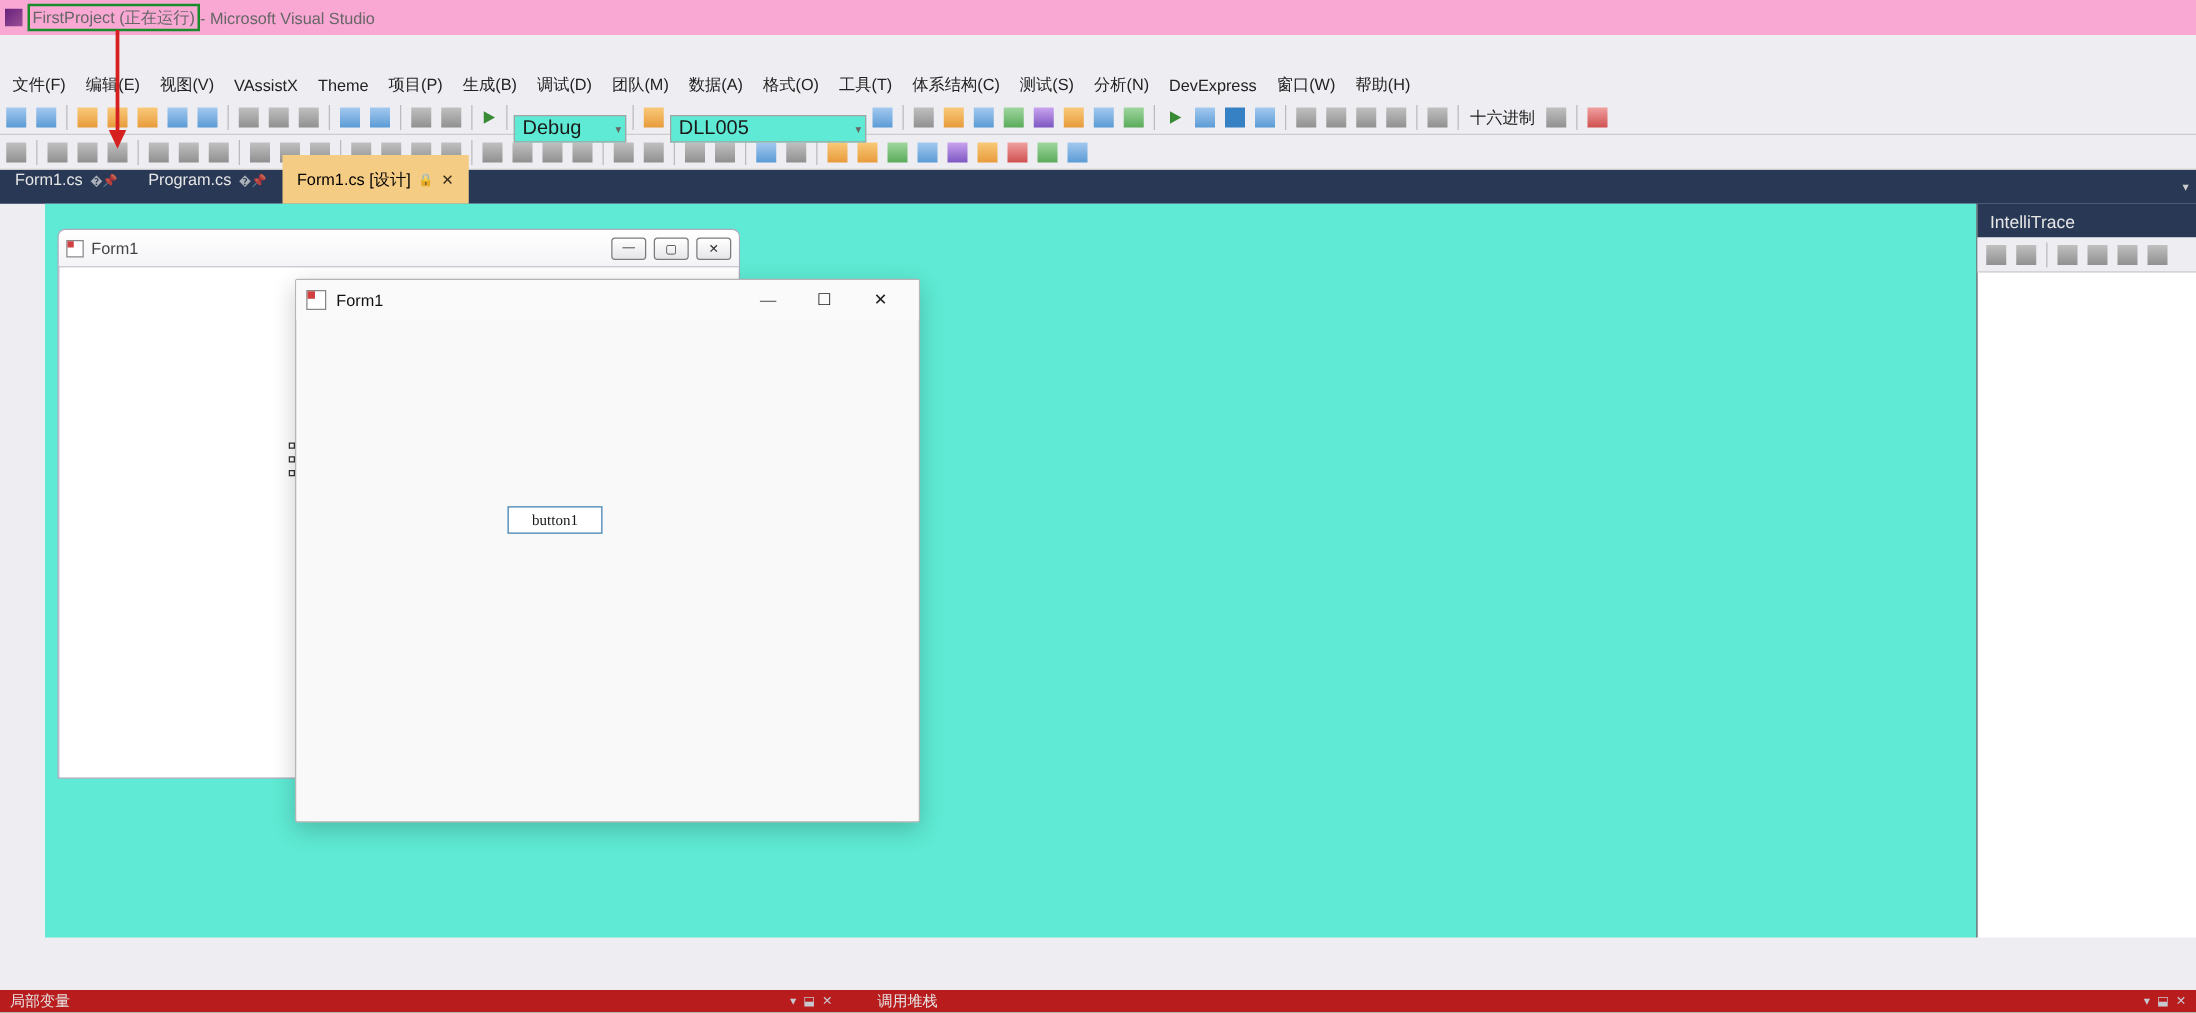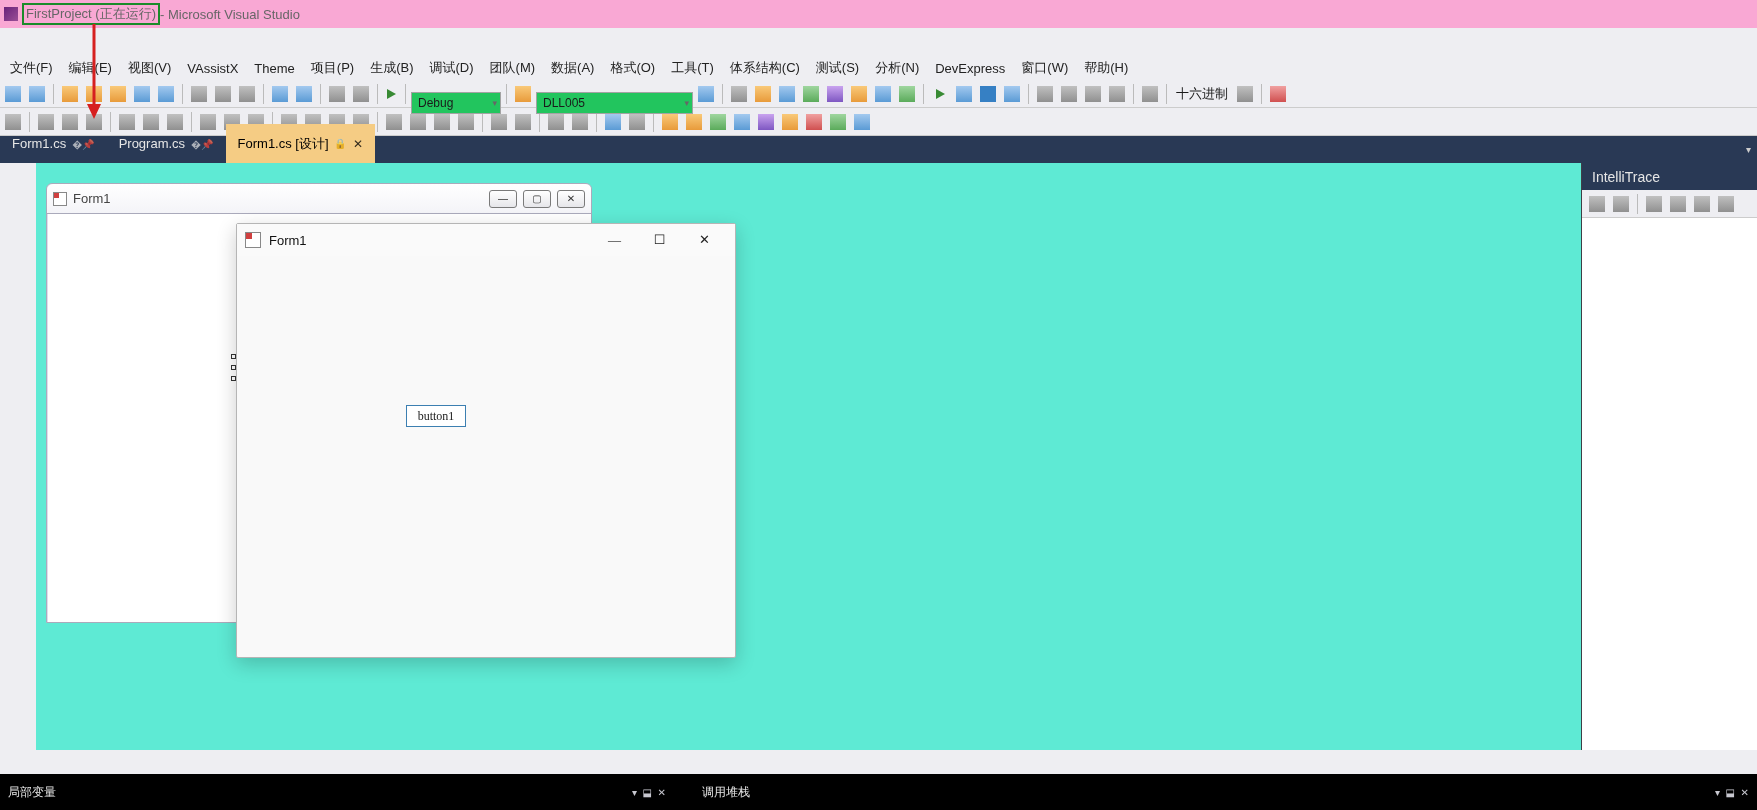--- a/index.html
+++ b/index.html
@@ -16,21 +16,21 @@
     .toolbar{height:28px;display:flex;align-items:center;background:#eeeef2;border-bottom:1px solid #ccc;padding:0 2px;gap:2px;}
     .tb-btn{width:22px;height:22px;display:flex;align-items:center;justify-content:center;cursor:default;}
     .tb-icon{width:16px;height:16px;display:inline-block;background:#8a8a8a;}
     .tb-icon.orange{background:linear-gradient(#f9c979,#e89b3b);}
     .tb-icon.blue{background:linear-gradient(#a3c9ef,#5b9bd5);}
     .tb-icon.green{background:linear-gradient(#9fd69f,#5bab5b);}
     .tb-icon.purple{background:linear-gradient(#c9a3ef,#7e57c2);}
     .tb-icon.gray{background:linear-gradient(#c0c0c0,#909090);}
     .tb-icon.red{background:linear-gradient(#f0a0a0,#d05050);}
     .tb-sep{width:1px;height:20px;background:#bbb;margin:0 3px;}
-    .tb-combo{height:22px;border:1px solid #a3a3a3;background:#22c55e;padding:0 16px 0 6px;font-size:12px;position:relative;display:inline-flex;align-items:center;margin-top:19px;}
+    .tb-combo{height:22px;border:1px solid #a3a3a3;background:#5eead4;padding:0 16px 0 6px;font-size:16px;position:relative;display:inline-flex;align-items:center;margin-top:19px;}
     .tb-combo::after{content:"▾";position:absolute;right:3px;color:#666;font-size:9px;}
     .tb-play{width:0;height:0;border-left:9px solid #388a34;border-top:5px solid transparent;border-bottom:5px solid transparent;margin:0 4px;}
     .tb-text{font-size:13px;padding:0 4px;}
     
     .doc-tabs{height:27px;background:#293955;display:flex;align-items:flex-end;position:relative;}
     .doc-tab{height:39px;padding:0 12px;display:flex;align-items:center;color:#e6e6e6;font-size:13px;gap:6px;cursor:default;}
     .doc-tab.active{background:#f5cc84;color:#000;}
     .doc-tab .pin{font-size:10px;opacity:.7;}
     .doc-tab .lock{font-size:10px;opacity:.8;}
     .doc-tab .close{font-size:12px;opacity:.8;}
@@ -50,34 +50,34 @@
     .resize-dots span{width:5px;height:5px;border:1px solid #333;background:#fff;}
     
     .runtime-form{position:absolute;left:200px;top:60px;width:500px;height:435px;background:#f9f9f9;border:1px solid #b5b5b5;border-radius:2px;box-shadow:0 6px 20px rgba(0,0,0,.2);}
     .runtime-title{height:32px;display:flex;align-items:center;padding:0 8px;background:#fafafa;}
     .runtime-title .ficon{width:16px;height:16px;margin-right:8px;display:inline-block;position:relative;}
     .runtime-title .ficon::before{content:"";position:absolute;inset:0;background:#fff;border:1px solid #888;}
     .runtime-title .ficon::after{content:"";position:absolute;left:1px;top:1px;width:6px;height:6px;background:#d04040;}
     .runtime-title .t{flex:1;color:#111;font-size:13px;}
     .sysbtn{width:45px;height:30px;display:flex;align-items:center;justify-content:center;font-family:"Segoe MDL2 Assets","Segoe UI Symbol";color:#222;}
     .runtime-body{position:relative;height:calc(100% - 32px);}
-    .runtime-button{position:absolute;left:169px;top:149px;width:60px;height:22px;border:1px solid #3c7fb1;background:#fff;font-family:"SimSun","NSimSun",serif;font-size:12px;display:flex;align-items:center;justify-content:center;cursor:default;}
+    .runtime-button{position:absolute;left:169px;top:149px;width:76px;height:22px;border:1px solid #3c7fb1;background:#fff;font-family:"SimSun","NSimSun",serif;font-size:12px;display:flex;align-items:center;justify-content:center;cursor:default;}
     
     .intellitrace{width:176px;border-left:1px solid #3f3f46;display:flex;flex-direction:column;background:#fff;}
     .it-header{height:27px;background:#293955;color:#e6e6e6;display:flex;align-items:center;padding:0 10px;font-size:14px;}
     .it-toolbar{height:28px;background:#eeeef2;border-bottom:1px solid #ccc;display:flex;align-items:center;gap:2px;padding:0 4px;}
     .it-body{padding:10px 8px;font-size:13px;color:#111;overflow:hidden;}
     .it-link{color:#0066cc;margin:10px 0;display:block;}
     .it-link-row{display:flex;align-items:center;gap:6px;}
     .pause-icon{display:inline-block;width:10px;height:10px;position:relative;}
     .pause-icon::before,.pause-icon::after{content:"";position:absolute;top:0;width:3px;height:10px;background:#0066cc;}
     .pause-icon::before{left:0;}.pause-icon::after{left:6px;}
     .it-hr{border:none;border-top:1px solid #ccc;margin:10px 0;}
     
-    .bottom-bar{position:absolute;left:0;right:0;bottom:0;height:36px;background:#000000;display:flex;color:#e6e6e6;font-size:12px;}
+    .bottom-bar{position:absolute;left:0;right:0;bottom:0;height:18px;background:#b91c1c;display:flex;color:#e6e6e6;font-size:12px;}
     .bottom-seg{display:flex;align-items:center;padding:0 8px;gap:6px;}
     .bottom-seg.right{margin-left:auto;}
     .pin-icons{display:flex;gap:3px;font-size:10px;color:#c8c8d0;}
     
     .arrow{position:absolute;left:84px;top:24px;width:20px;height:100px;pointer-events:none;}
   </style>
 </head>
 <body>
 
 <div class="title-bar">

